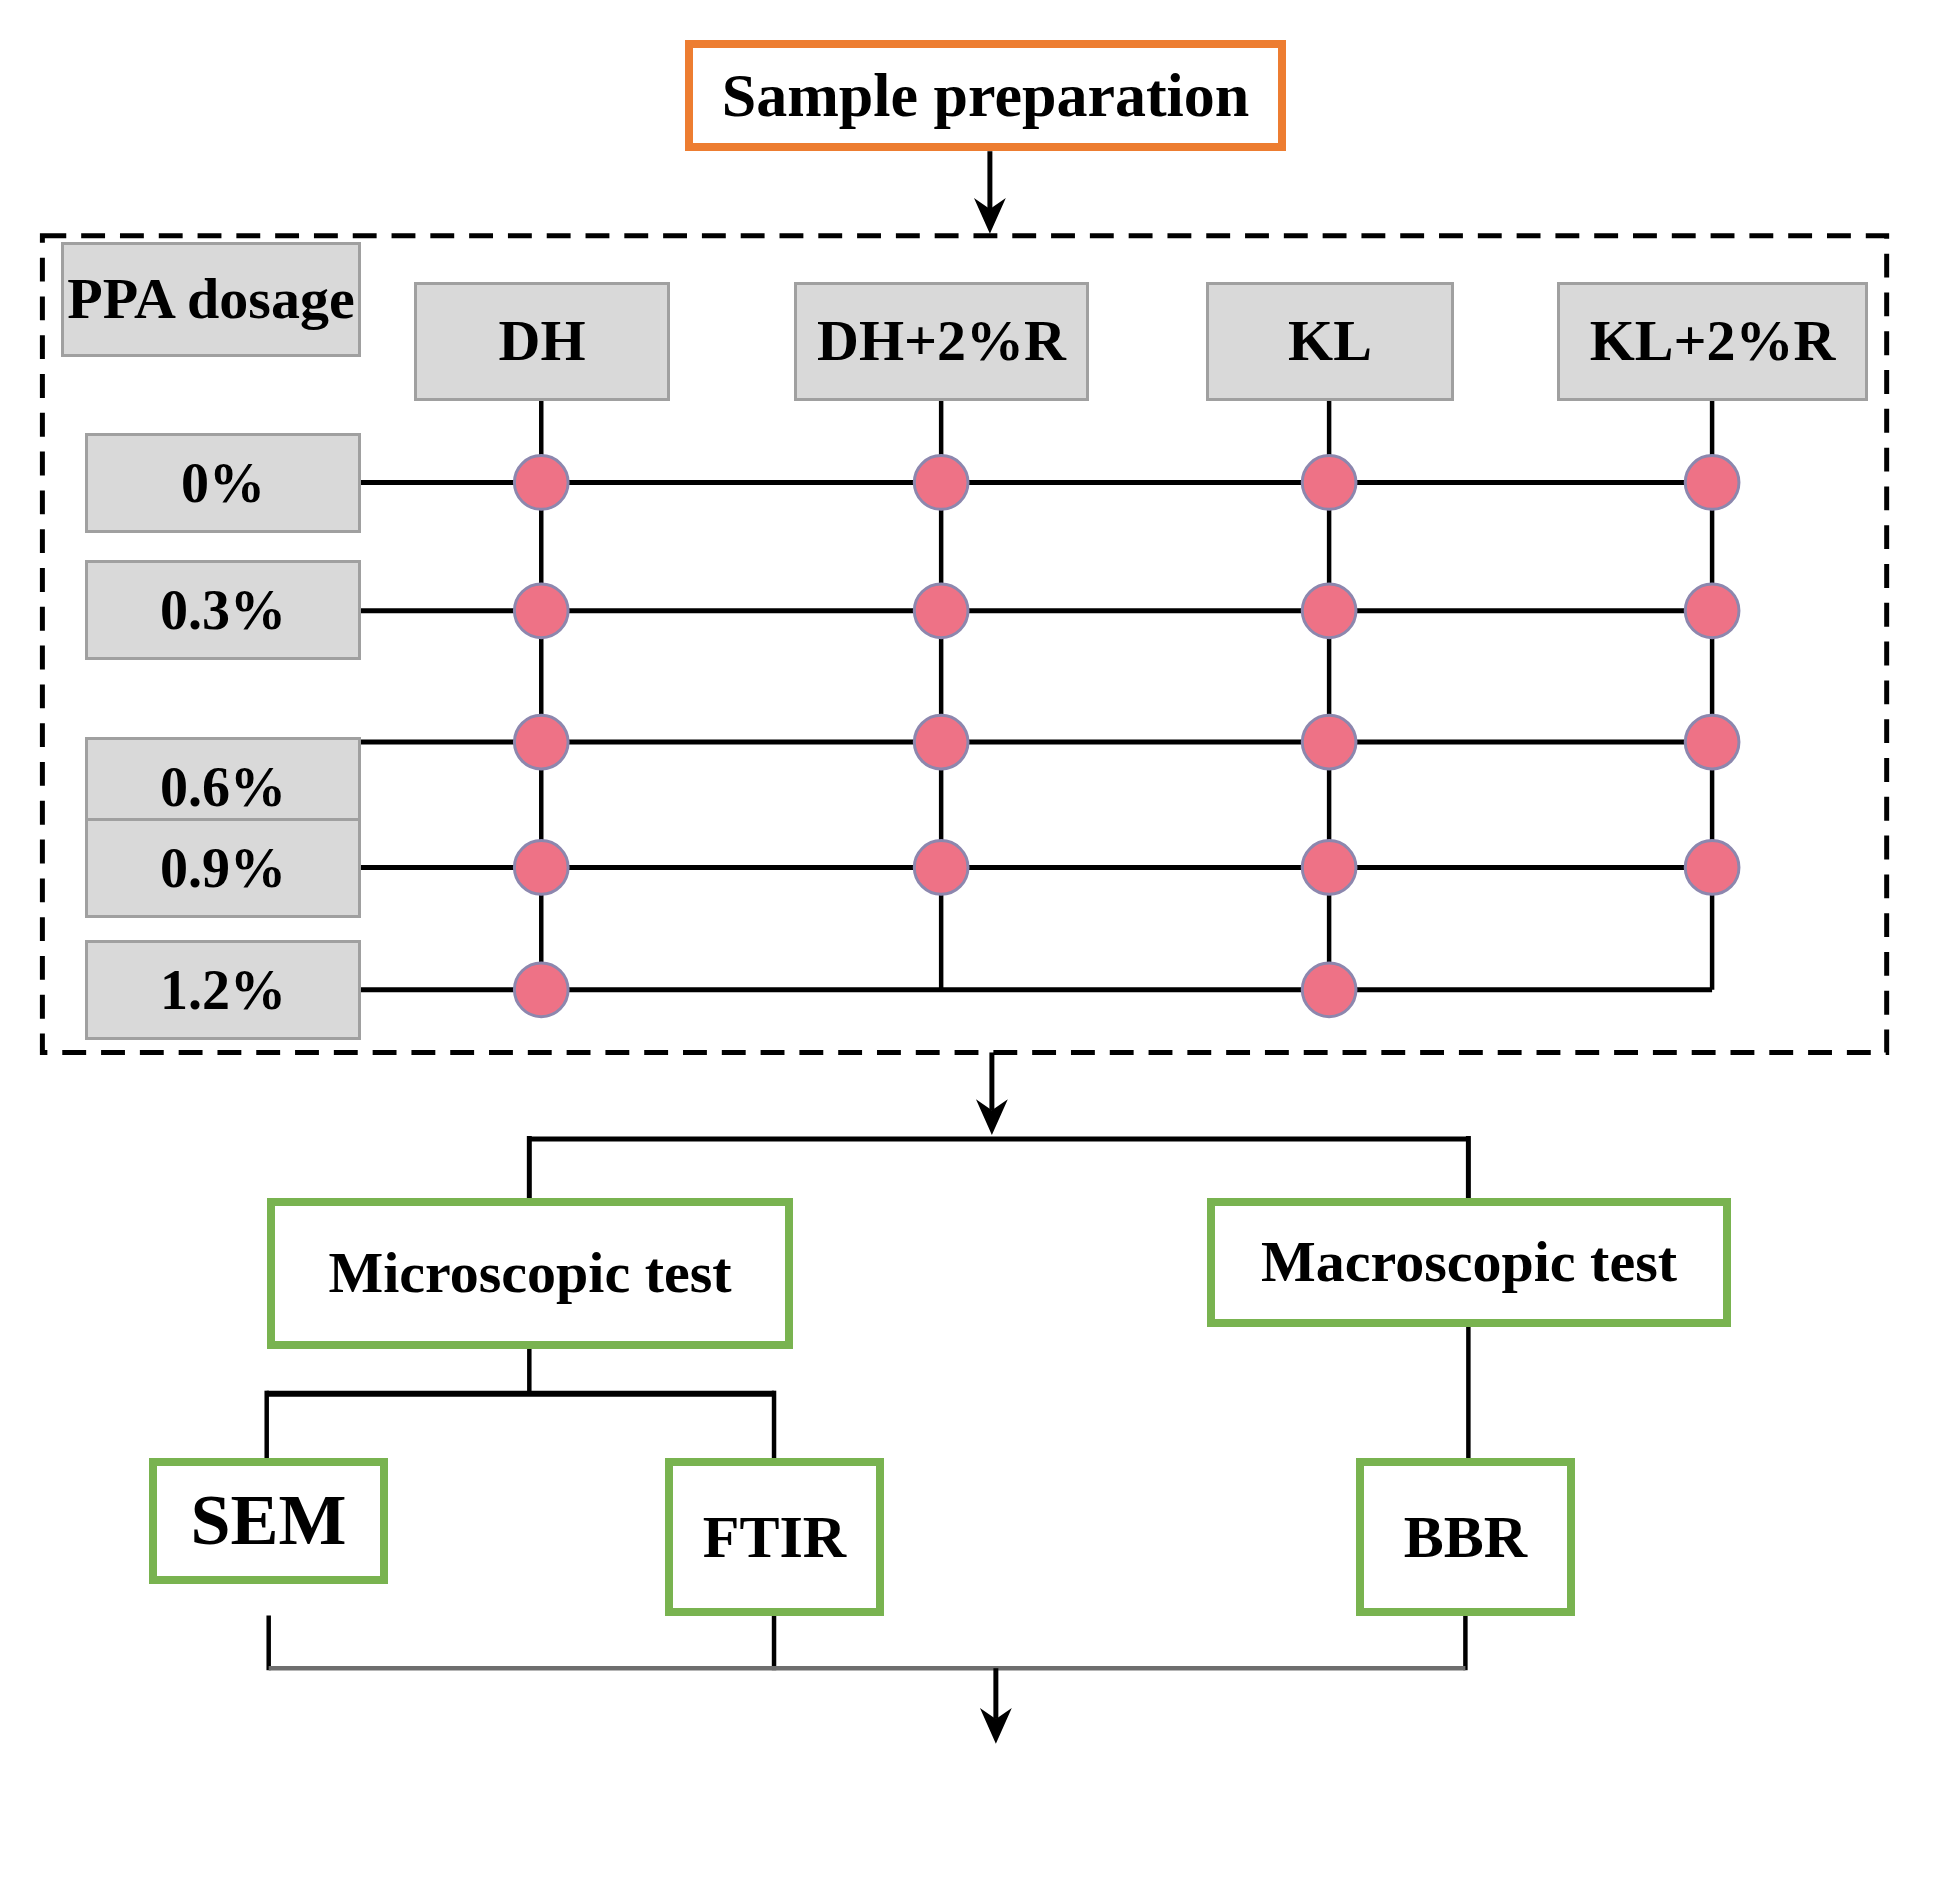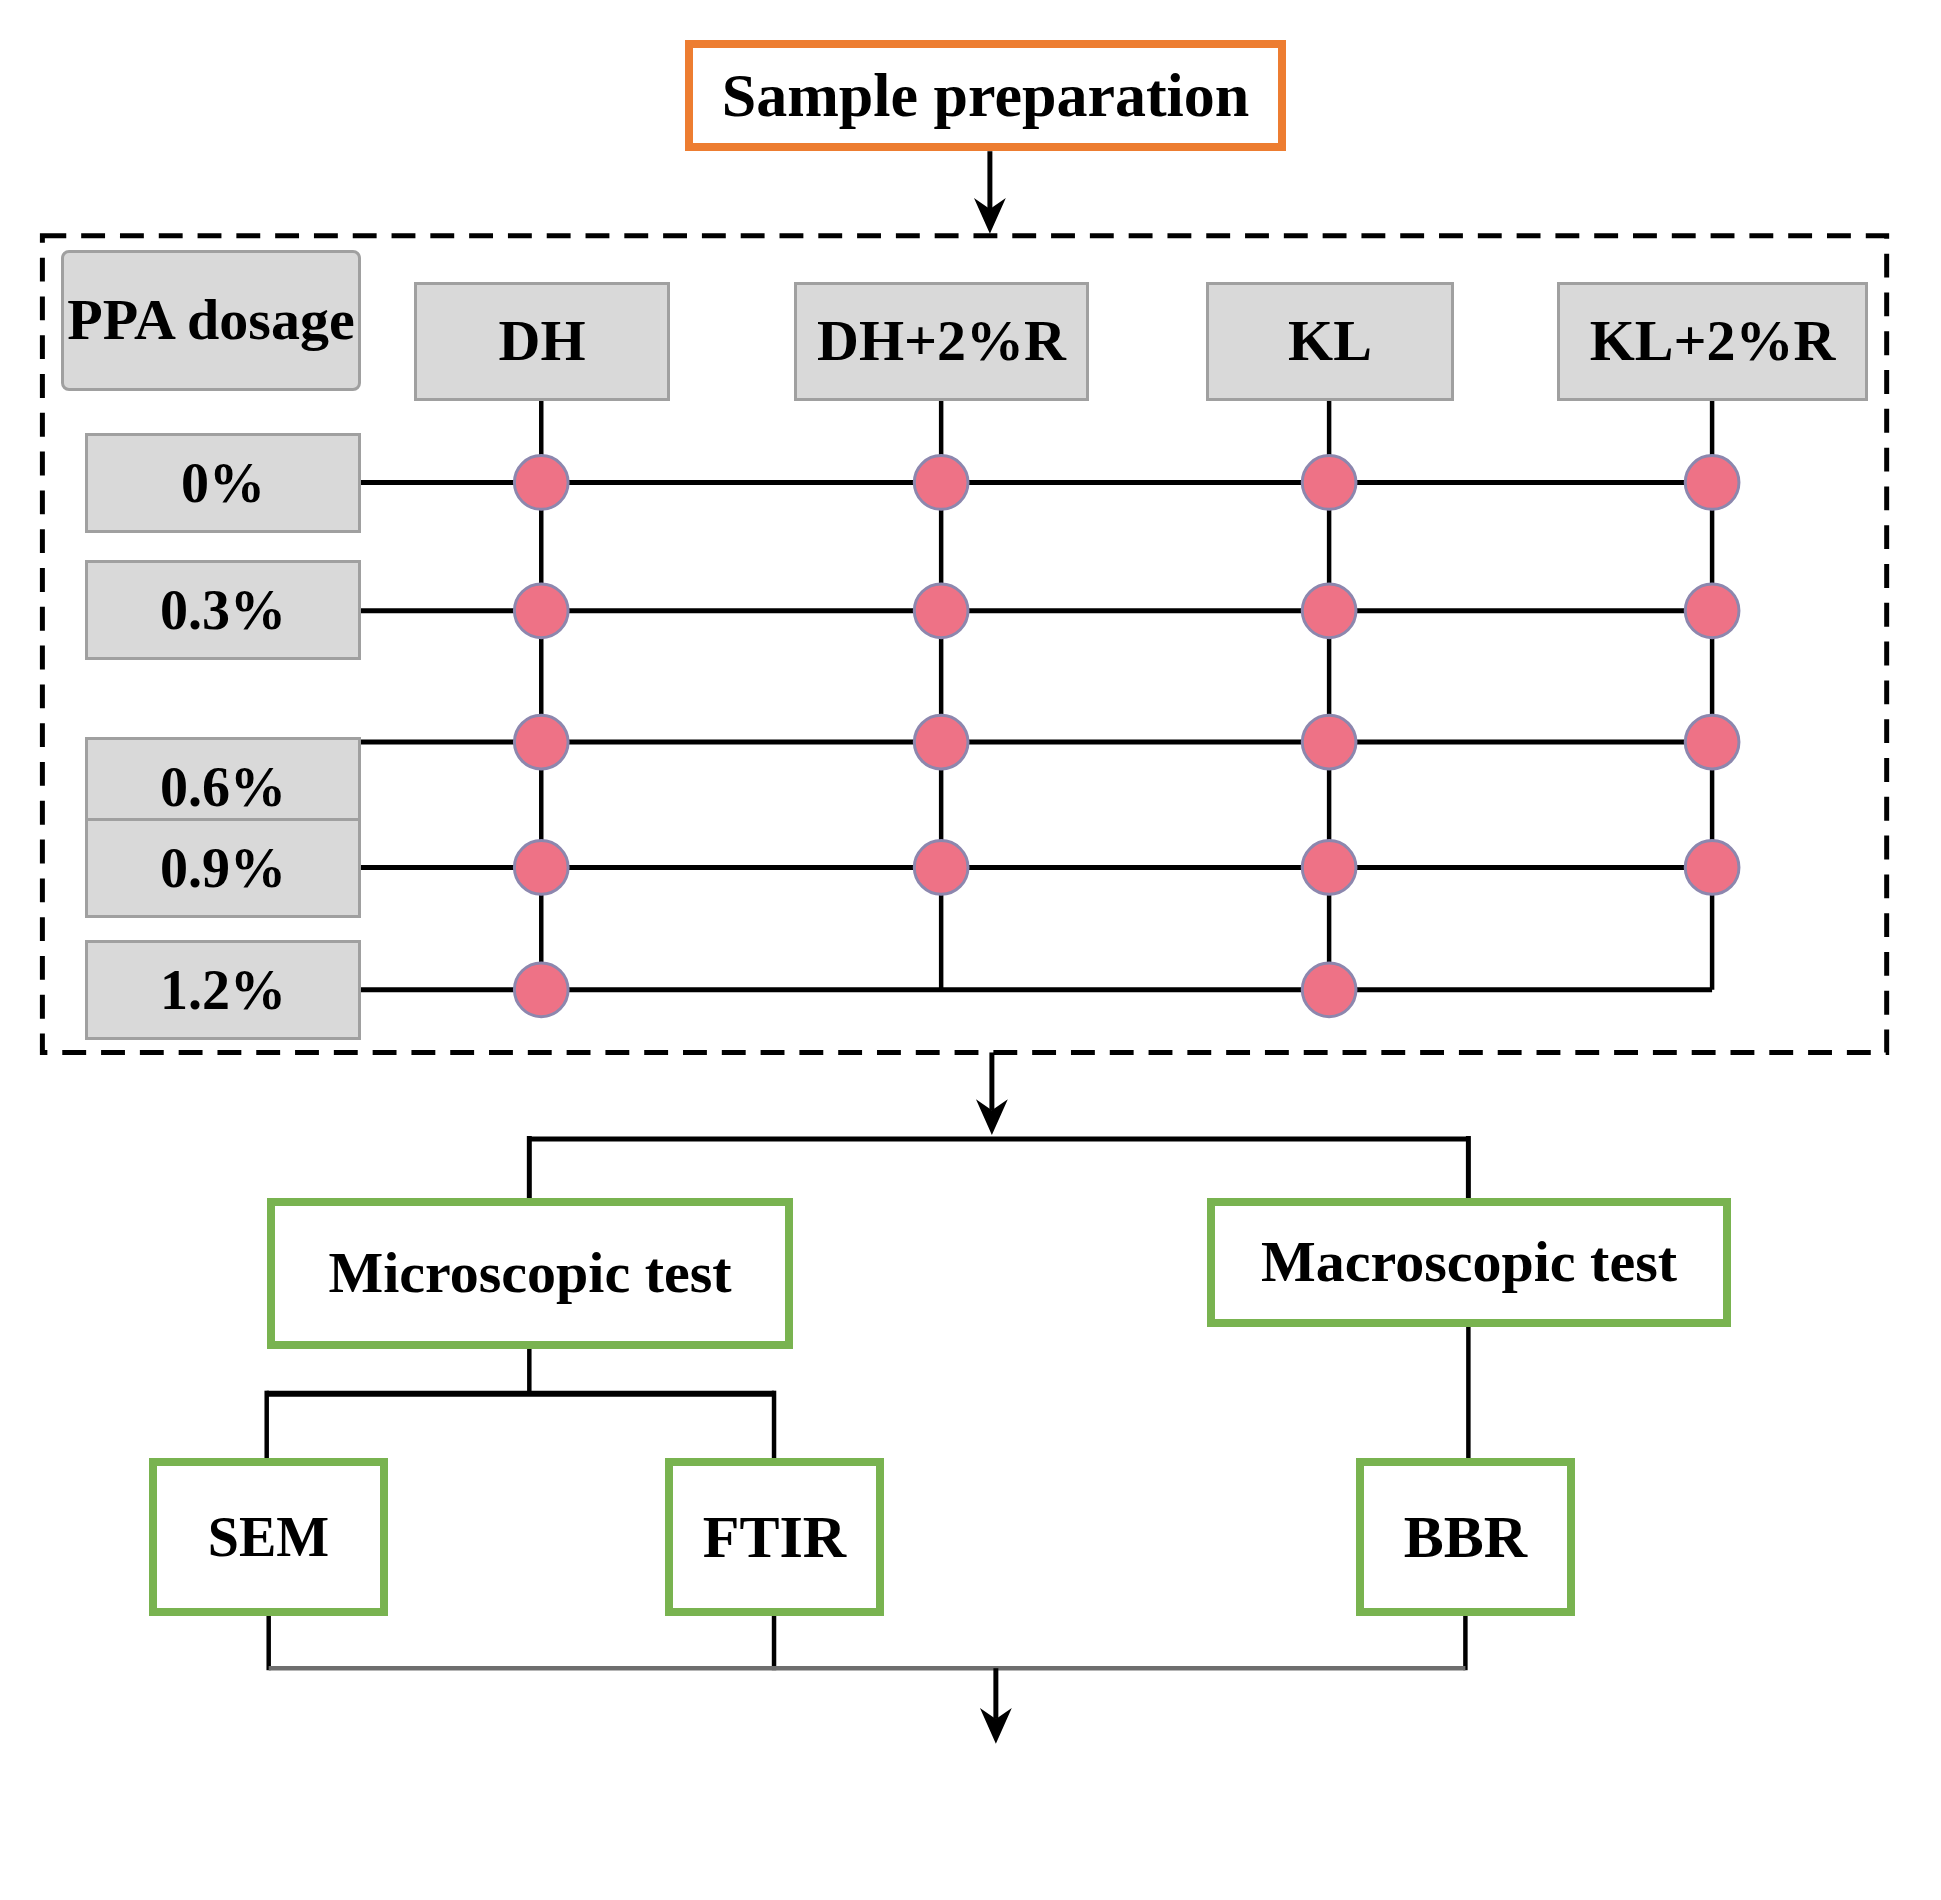--- a/index.html
+++ b/index.html
@@ -34,24 +34,24 @@
   .graybox{
     background:var(--gray-fill);
     border:3px solid var(--gray-border);
     white-space:normal;
   }
   
   #box-sample  {left:685px;  top:40px;   width:601px; height:111px; font-size:62px;}
   #box-analysis{left:657px;  top:1748px; width:706px; height:132px; font-size:56px;}
   #box-micro   {left:267px;  top:1198px; width:526px; height:151px; font-size:58px;}
   #box-macro   {left:1207px; top:1198px; width:524px; height:129px; font-size:58px;}
-  #box-sem     {left:149px;  top:1458px; width:239px; height:158px; font-size:56px;}
+  #box-sem     {left:149px;  top:1458px; width:239px; height:126px; font-size:72px;}
   #box-ftir    {left:665px;  top:1458px; width:219px; height:158px; font-size:60px;}
   #box-bbr     {left:1356px; top:1458px; width:219px; height:158px; font-size:60px;}
-  #box-ppa     {left:61px;   top:250px;  width:300px; height:141px; font-size:58px;border-radius:8px;}
+  #box-ppa     {left:61px;   top:242px;  width:300px; height:115px; font-size:58px;}
   .colhead{top:282px; height:119px; font-size:58px;}
   .rowlabel{left:85px; width:276px; height:100px; font-size:56px;}
 </style>
 </head>
 <body>
 
 <div class="canvas" style="--orange: #ED7D31; --green: #79B350; --gray-fill: #D9D9D9; --gray-border: #A0A0A0;">
   <svg id="connector-layer" viewBox="0 0 1951 1910">
       <rect x="42.5" y="237" width="1854" height="821" fill="none" stroke="#000000" stroke-width="5" stroke-dasharray="24 15"></rect>
       <line x1="995" y1="152" x2="995" y2="212" stroke="#000000" stroke-width="5"></line>

